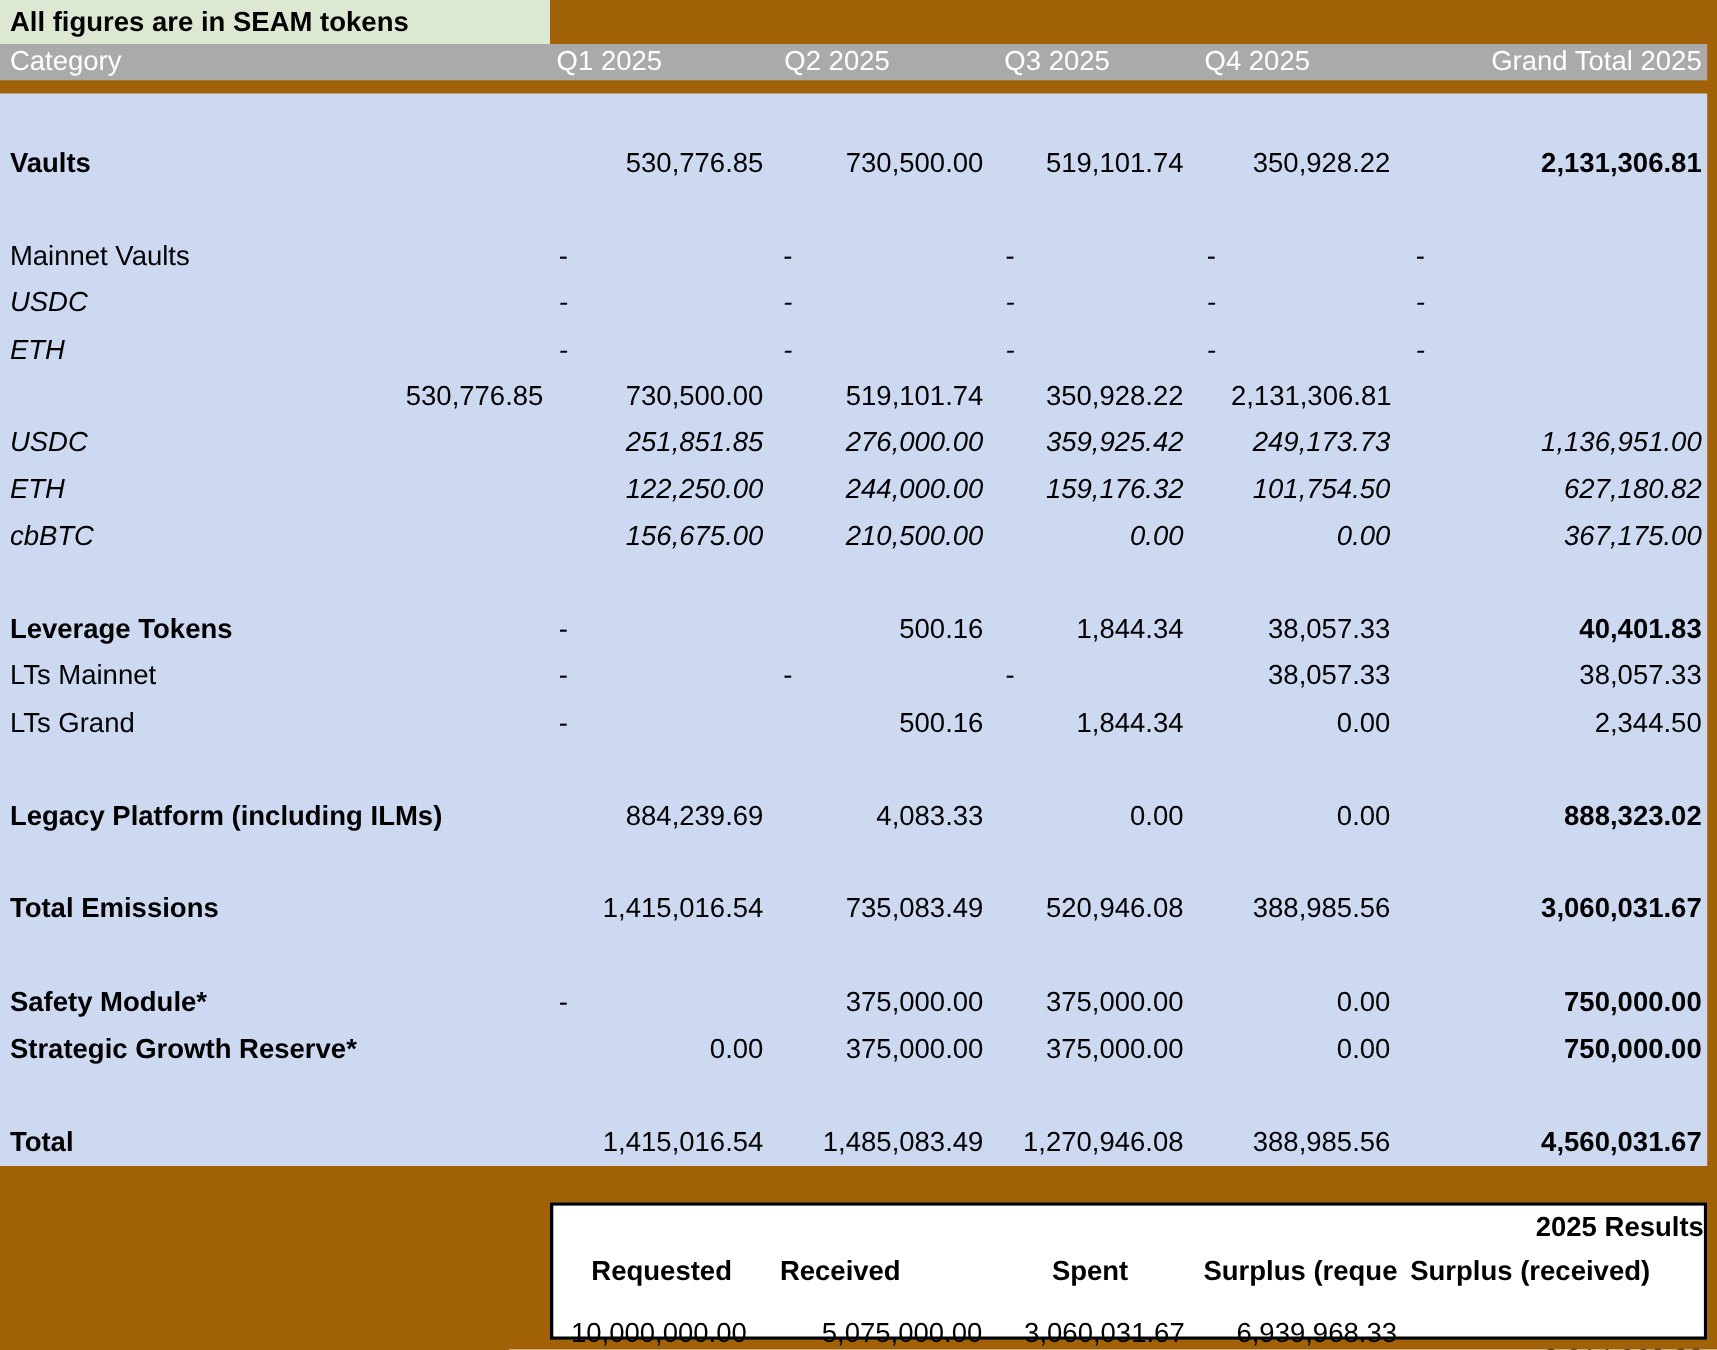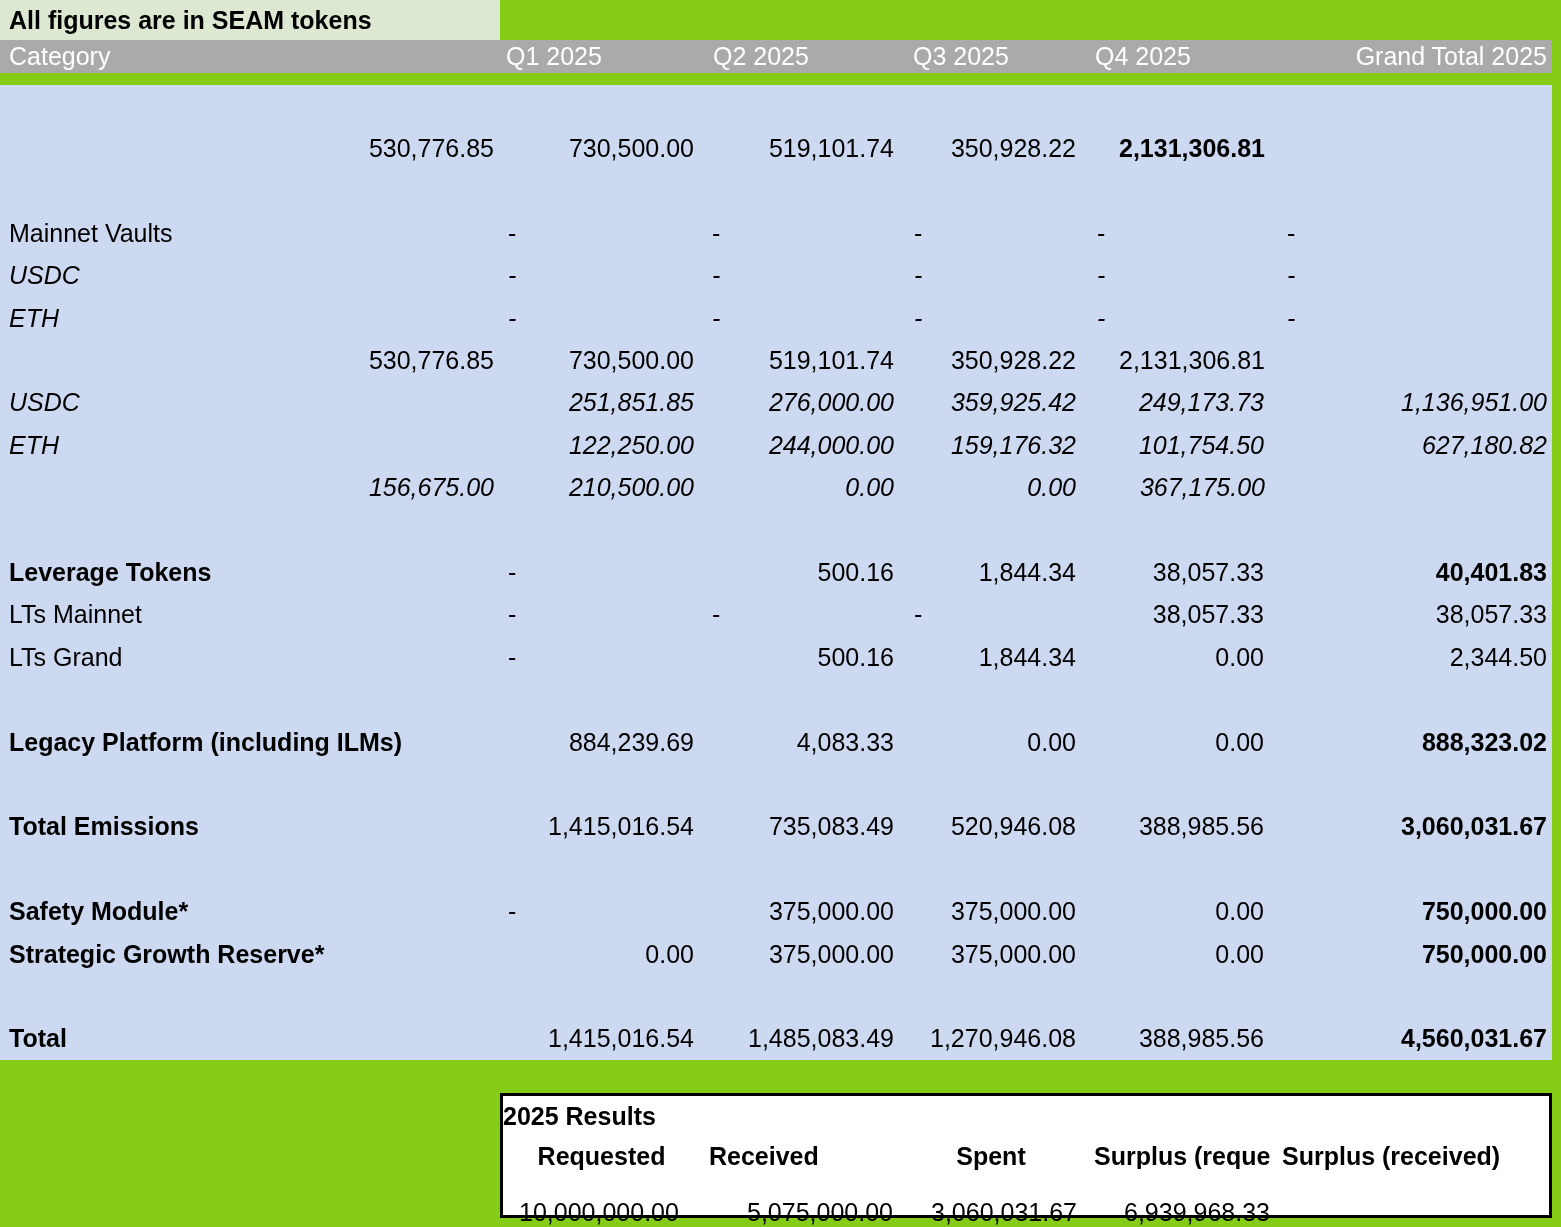--- a/index.html
+++ b/index.html
@@ -7,21 +7,21 @@
     --header-bg:#aaaaaa;
     --header-text:#ffffff;
     --body-bg:#cdd9f1;
     --text:#000000;
     --box-border:#000000;
   }
   html,body{margin:0;padding:0;background:#ffffff;}
   .sheet{
     position:relative;
     width:1561px;height:1227px;
-    background:#84cc16;
+    background:#a16207;
     font-family:"Liberation Sans", sans-serif;
     font-size:25px;
     color:var(--text);
     overflow:hidden;
   }
   
   .note{
     position:absolute;left:0;top:0;width:500px;height:40px;
     background:var(--note-bg);
     display:flex;align-items:center;
@@ -60,21 +60,21 @@
   .cell.dash.c4{padding-left:14px;}
   .cell.dash.c5{padding-left:15px;}
   .cell.dash.c6{padding-left:17px;}
   
   .results{
     position:absolute;left:500px;top:1093px;width:1052px;height:125px;
     border:3px solid var(--box-border);box-sizing:border-box;
     background:#ffffff;
   }
   .r-title{
-    height:40px;display:flex;align-items:center;justify-content:flex-start;
+    height:40px;display:flex;align-items:center;justify-content:flex-end;
     font-weight:700;
   }
   .r-row{
     display:grid;grid-template-columns:197px 200px 182px 188px 279px;
     align-items:center;line-height:1;
   }
   .r-head{height:40px;font-weight:700;}
   .r-head .rc1{text-align:center;}
   .r-head .rc2{padding-left:9px;}
   .r-head .rc3{text-align:center;}
@@ -102,20 +102,21 @@
       <div class="hc c2">Q1 2025</div>
       <div class="hc c3">Q2 2025</div>
       <div class="hc c4">Q3 2025</div>
       <div class="hc c5">Q4 2025</div>
       <div class="hc c6">Grand Total 2025</div>
     </div>
 
   <div class="tbody" id="table-body">
       <div class="trow blank"></div>
       <div class="trow section">
+        <div class="cell label c1">Vaults</div>
         <div class="cell c2 num">530,776.85</div>
         <div class="cell c3 num">730,500.00</div>
         <div class="cell c4 num">519,101.74</div>
         <div class="cell c5 num">350,928.22</div>
         <div class="cell c6 num">2,131,306.81</div>
       </div>
       <div class="trow blank"></div>
       <div class="trow plain">
         <div class="cell label c1">Mainnet Vaults</div>
         <div class="cell c2 dash">-</div>
@@ -157,20 +158,21 @@
       </div>
       <div class="trow sub">
         <div class="cell label c1">ETH</div>
         <div class="cell c2 num">122,250.00</div>
         <div class="cell c3 num">244,000.00</div>
         <div class="cell c4 num">159,176.32</div>
         <div class="cell c5 num">101,754.50</div>
         <div class="cell c6 num">627,180.82</div>
       </div>
       <div class="trow sub">
+        <div class="cell label c1">cbBTC</div>
         <div class="cell c2 num">156,675.00</div>
         <div class="cell c3 num">210,500.00</div>
         <div class="cell c4 num">0.00</div>
         <div class="cell c5 num">0.00</div>
         <div class="cell c6 num">367,175.00</div>
       </div>
       <div class="trow blank"></div>
       <div class="trow section">
         <div class="cell label c1">Leverage Tokens</div>
         <div class="cell c2 dash">-</div>

